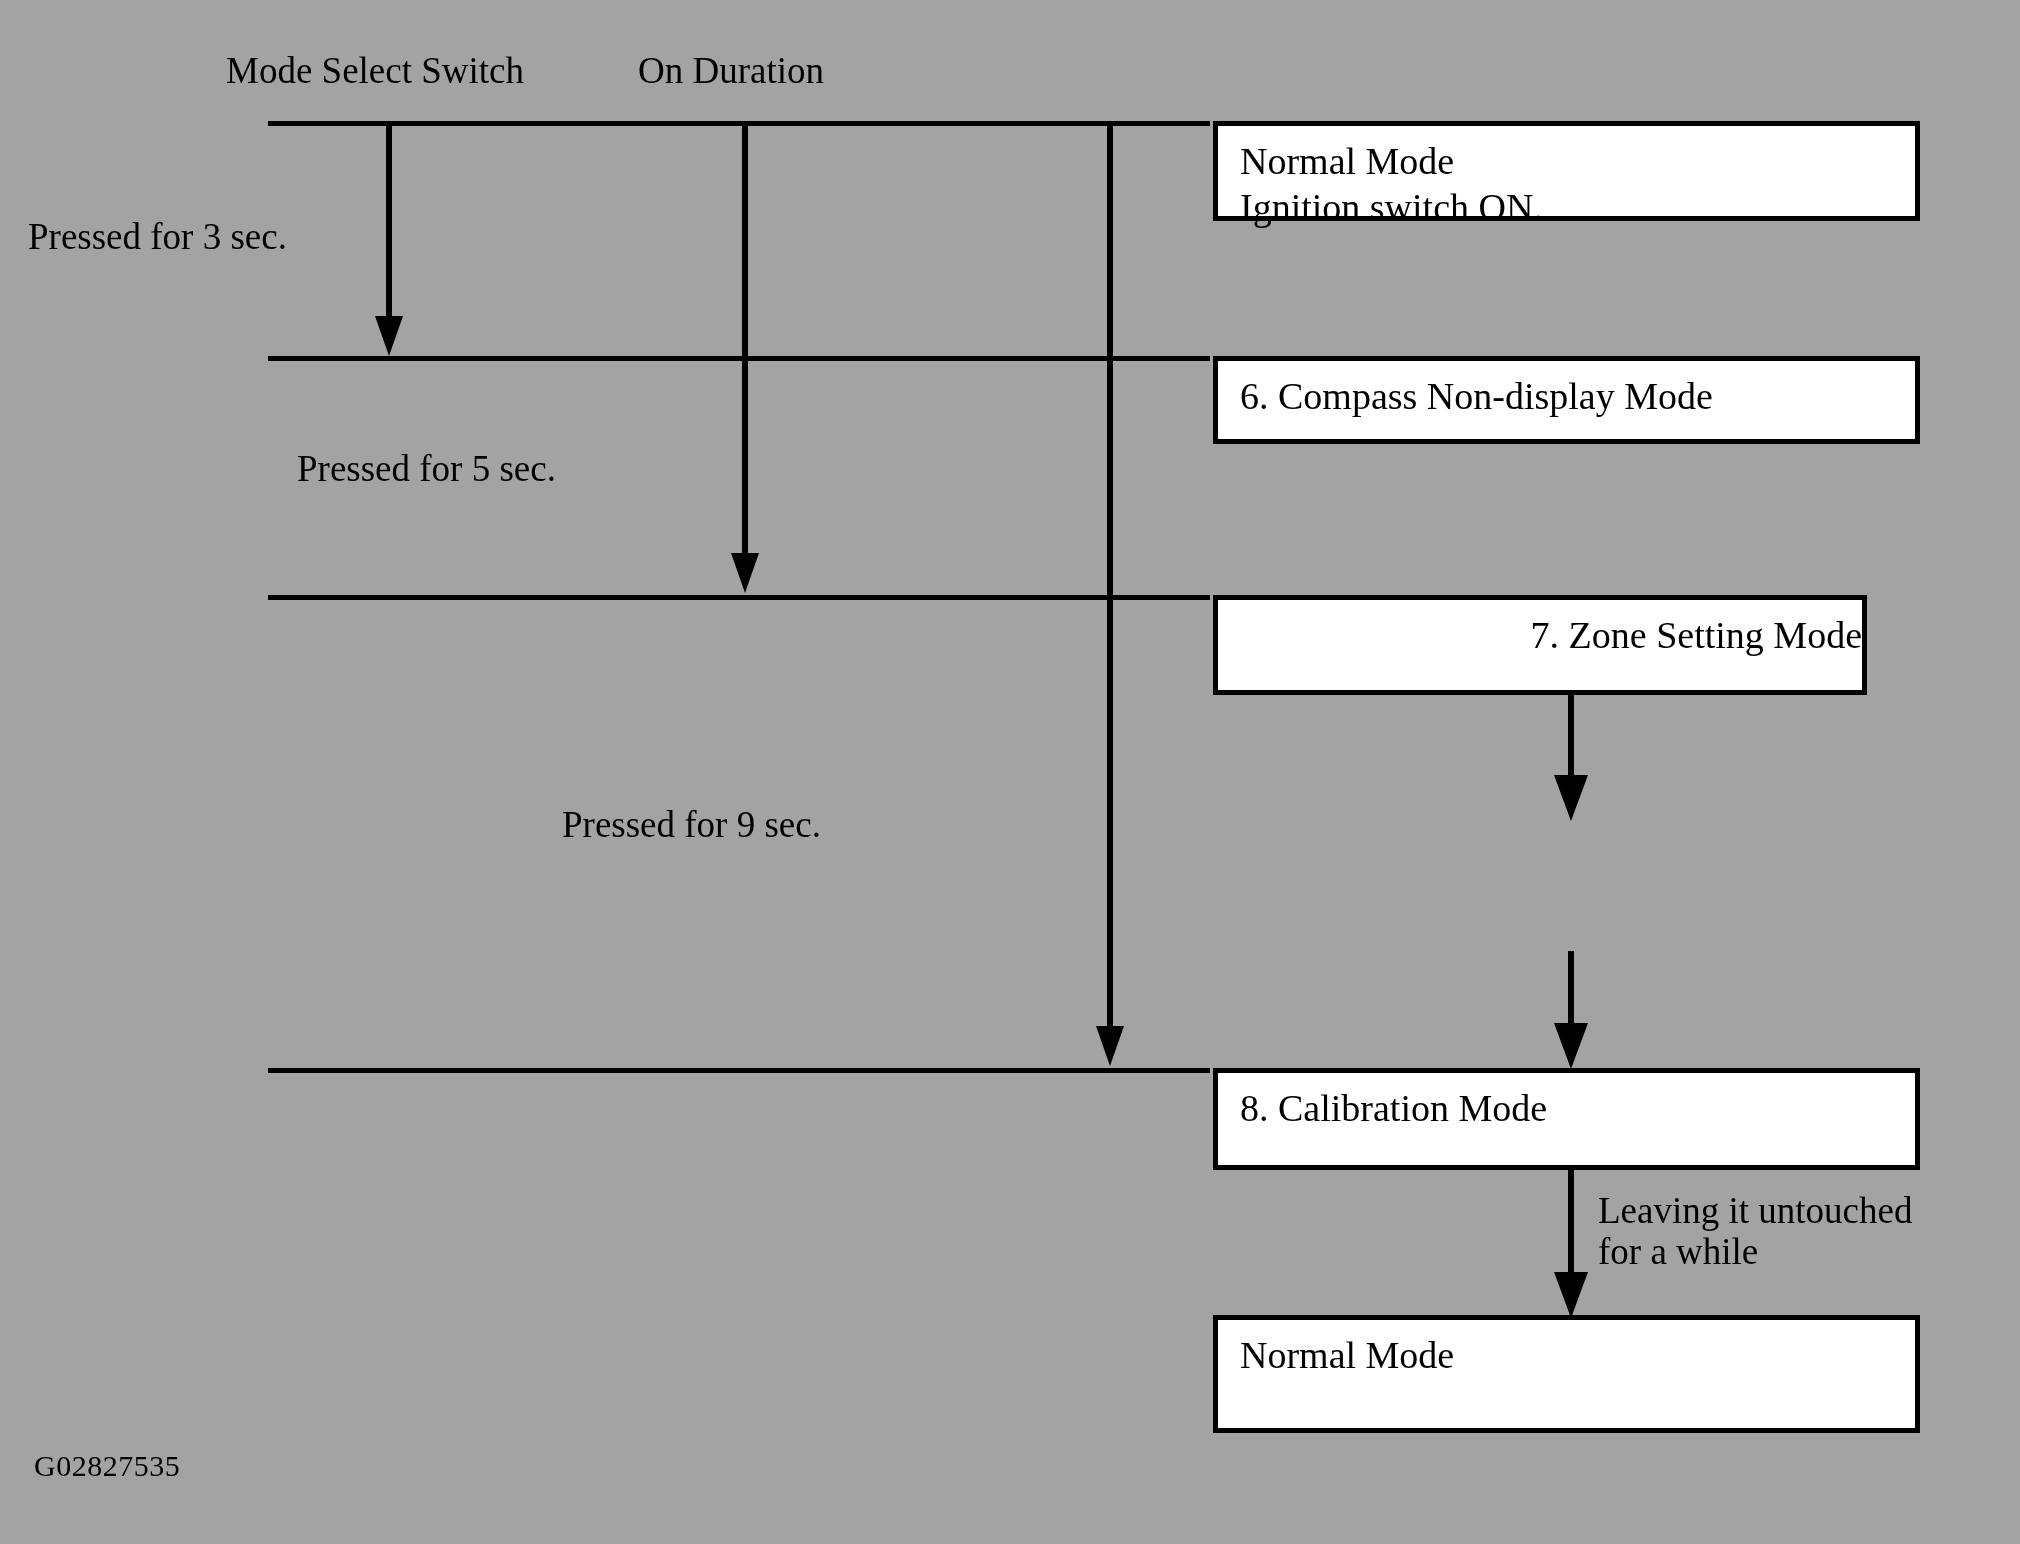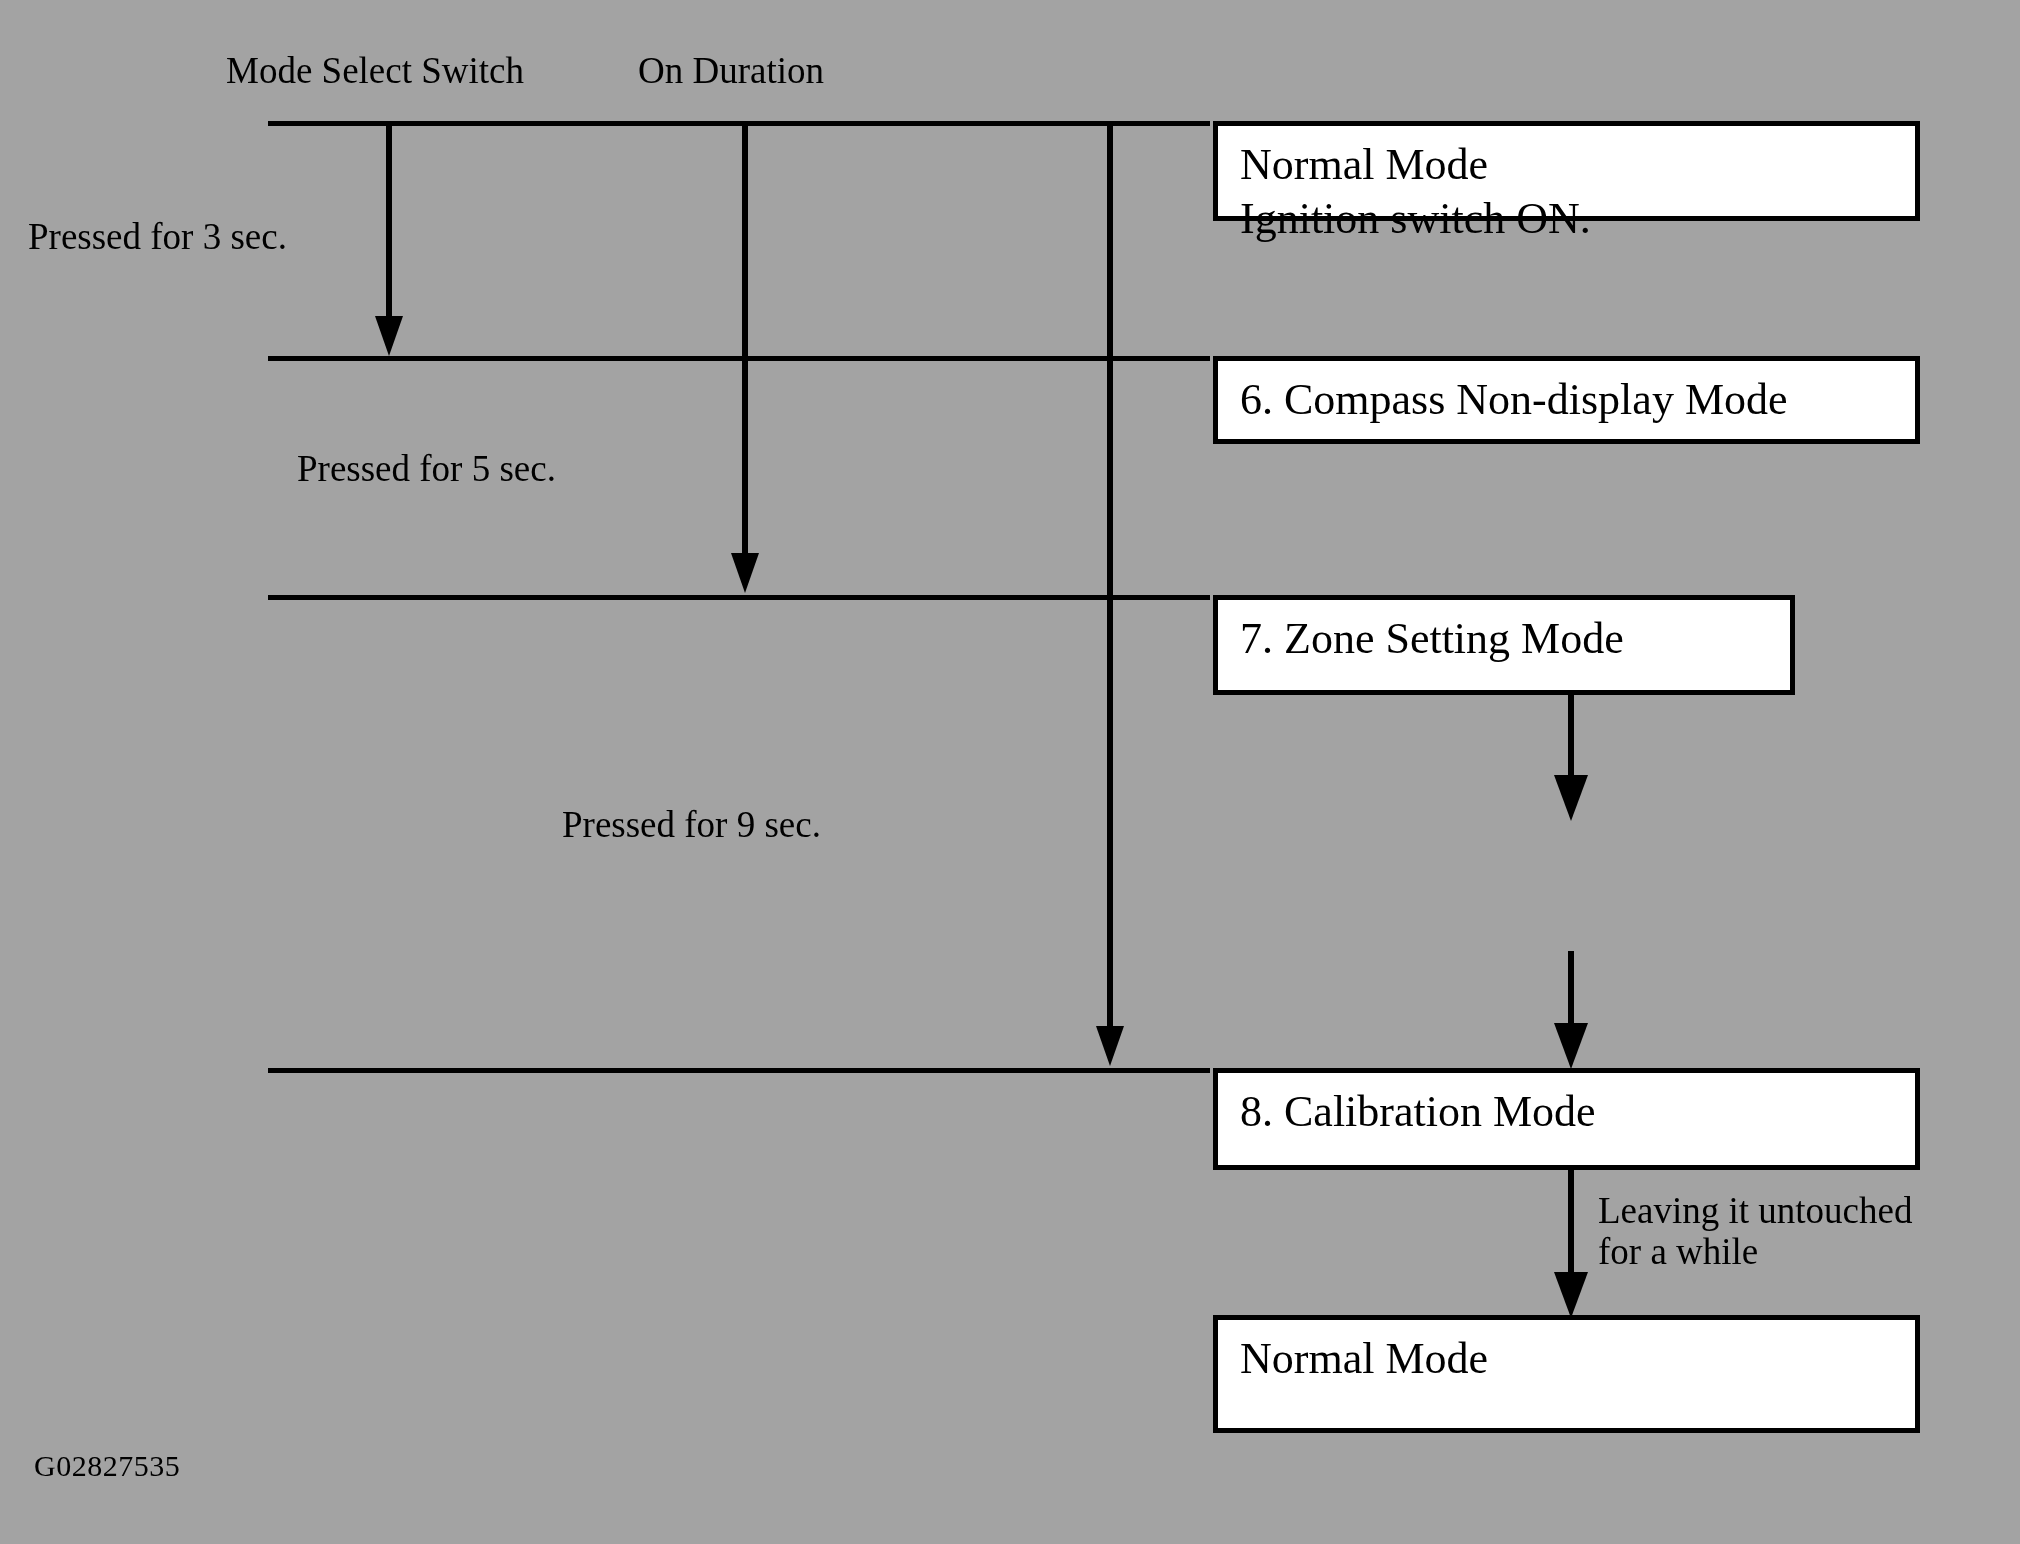--- a/index.html
+++ b/index.html
@@ -54,21 +54,21 @@
     border-top-width: 40px;
   }
   .mode-box {
     position: absolute;
     box-sizing: border-box;
     border: 5px solid #000000;
     background: #ffffff;
     padding: 12px 0 0 22px;
   }
   .mode-box .line {
-    font-size: 44px;
+    font-size: 38px;
     line-height: 1.22;
     white-space: nowrap;
     color: #000;
   }
   .flow-connector {
     position: absolute;
     width: 6px;
     background: #000000;
   }
   .side-note {
@@ -117,21 +117,21 @@
 
   <div class="mode-box" style="left:1213px; top:121px; width:707px; height:100px;">
     <div class="line">Normal Mode</div>
     <div class="line">Ignition switch ON.</div>
   </div>
 
   <div class="mode-box" style="left:1213px; top:356px; width:707px; height:88px;">
     <div class="line">6. Compass Non-display Mode</div>
   </div>
 
-  <div class="mode-box" style="left:1213px; top:595px; width:582px; height:100px;">
+  <div class="mode-box" style="left:1213px; top:595px; width:654px; height:100px;text-align:right;">
     <div class="line">7. Zone Setting Mode</div>
   </div>
 
   <div class="flow-connector" style="left:1568px; top:695px; height:80px;"></div>
   <div class="arrowhead" style="left:1554px; top:775px;"></div>
 
 
   <div class="flow-connector" style="left:1568px; top:951px; height:72px;"></div>
   <div class="arrowhead" style="left:1554px; top:1023px;"></div>
 

